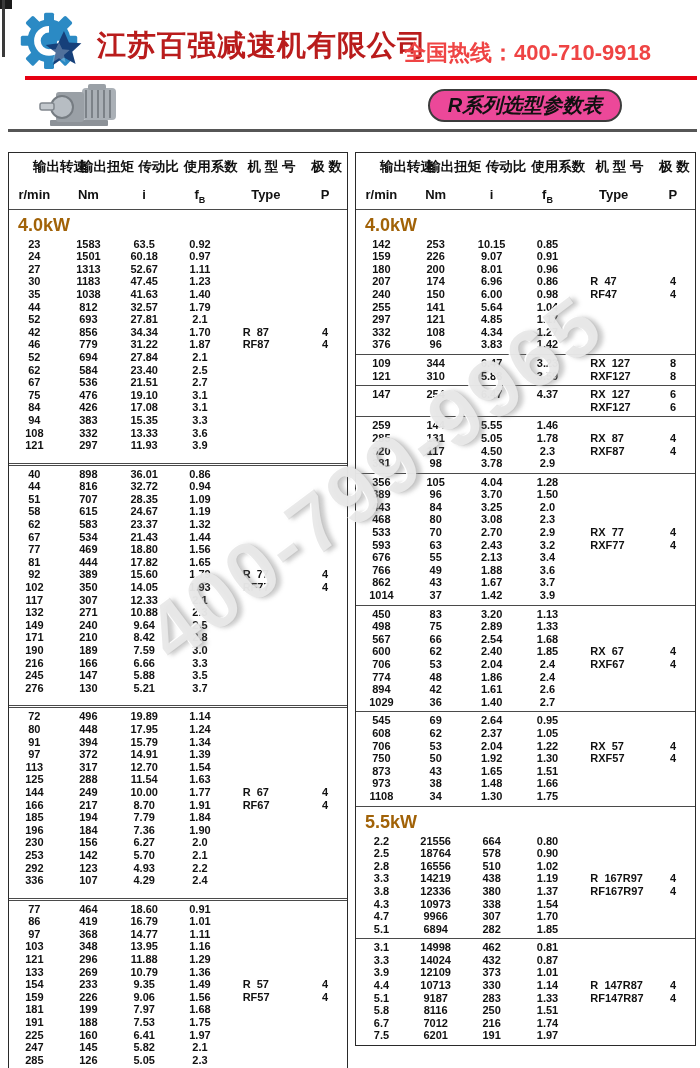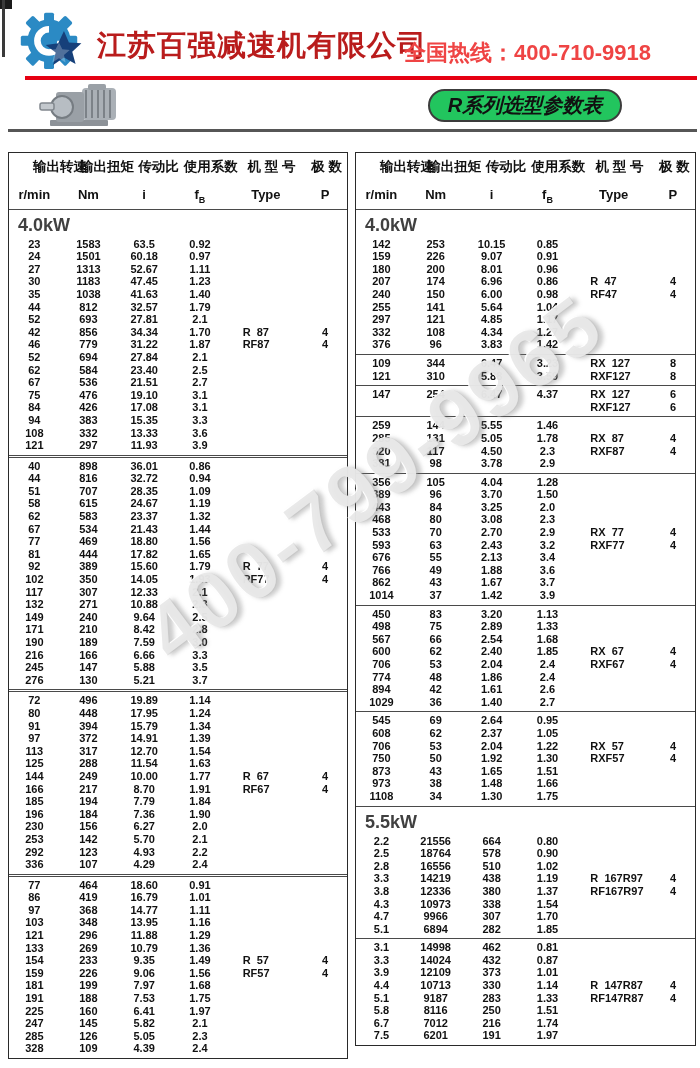--- a/index.html
+++ b/index.html
@@ -12,42 +12,42 @@
   
   .scan-corner { position:absolute; left:0; top:0; width:12px; height:9px; background:#1a1a1a; }
   .scan-edge { position:absolute; left:2px; top:0; width:3px; height:57px; background:#3a3a3a; }
   .logo { position:absolute; left:12px; top:6px; width:84px; height:78px; }
   .company { position:absolute; left:97px; top:26px; font-size:29px; font-weight:bold; letter-spacing:1px; color:#b91c1c; }
   .hotline { position:absolute; left:404px; top:38px; font-size:22px; font-weight:bold; color:#ef4444; }
   .redline { position:absolute; left:25px; right:3px; top:76px; height:4px; background:#e60012; }
   .product { position:absolute; left:36px; top:82px; width:86px; height:46px; }
   .badge {
     position:absolute; left:428px; top:89px; width:194px; height:33px;
-    border:2px solid #3c3c3c; border-radius:17px; background:#22c55e;
+    border:2px solid #3c3c3c; border-radius:17px; background:#ec4899;
     display:flex; align-items:center; justify-content:center;
     font-size:20px; font-weight:bold; font-style:italic; color:#111;
   }
   .grayline { position:absolute; left:8px; right:3px; top:129px; height:3px; background:#565656; }
 
   
   .col { position:absolute; top:152px; border:1.5px solid #2a2a2a; background:transparent; }
   .col-left  { left:8px;   width:340px; }
   .col-right { left:355px; width:341px; }
 
   .thead { padding:5px 0 4px 0; }
   .thead .r1 { display:grid; grid-template-columns:15% 17% 16% 17% 22% 13%; font-size:13.5px; font-weight:bold;margin-left:24px; }
   .thead .r2 { display:grid; grid-template-columns:15% 17% 16% 17% 22% 13%; font-size:13px; font-weight:bold; margin-top:11px; }
   .thead span { text-align:center; white-space:nowrap; }
   .thead sub { font-size:9px; }
 
   .group { border-top:1.5px solid #4a4a4a; padding:2px 0 3px 0; }
   .col-left .group + .group,
-  .col-left .thead + .group { border-top:3px double #4a4a4a; }
-
-  .kw { font-size:18px; font-weight:bold; padding:3px 0 2px 9px; height:26px; color:#404040; }
+  .col-left .thead + .group { border-top:3px double #4a4a4a;margin-top:8px; }
+
+  .kw { font-size:18px; font-weight:bold; padding:3px 0 2px 9px; height:26px; color:#a16207; }
 
   .row { display:grid; grid-template-columns:15% 17% 16% 17% 22% 13%; height:12.6px; align-items:center; }
   .row span { font-size:11px; font-weight:bold; text-align:center; line-height:12.6px; white-space:pre; }
   .row .c4 { text-align:left; padding-left:14px; }
 
   
   .watermark {
     position:absolute; left:-70px; top:430px; width:900px; height:110px;
     transform:rotate(-37deg);
     font-size:82px; font-weight:bold; letter-spacing:3px; text-align:center;

